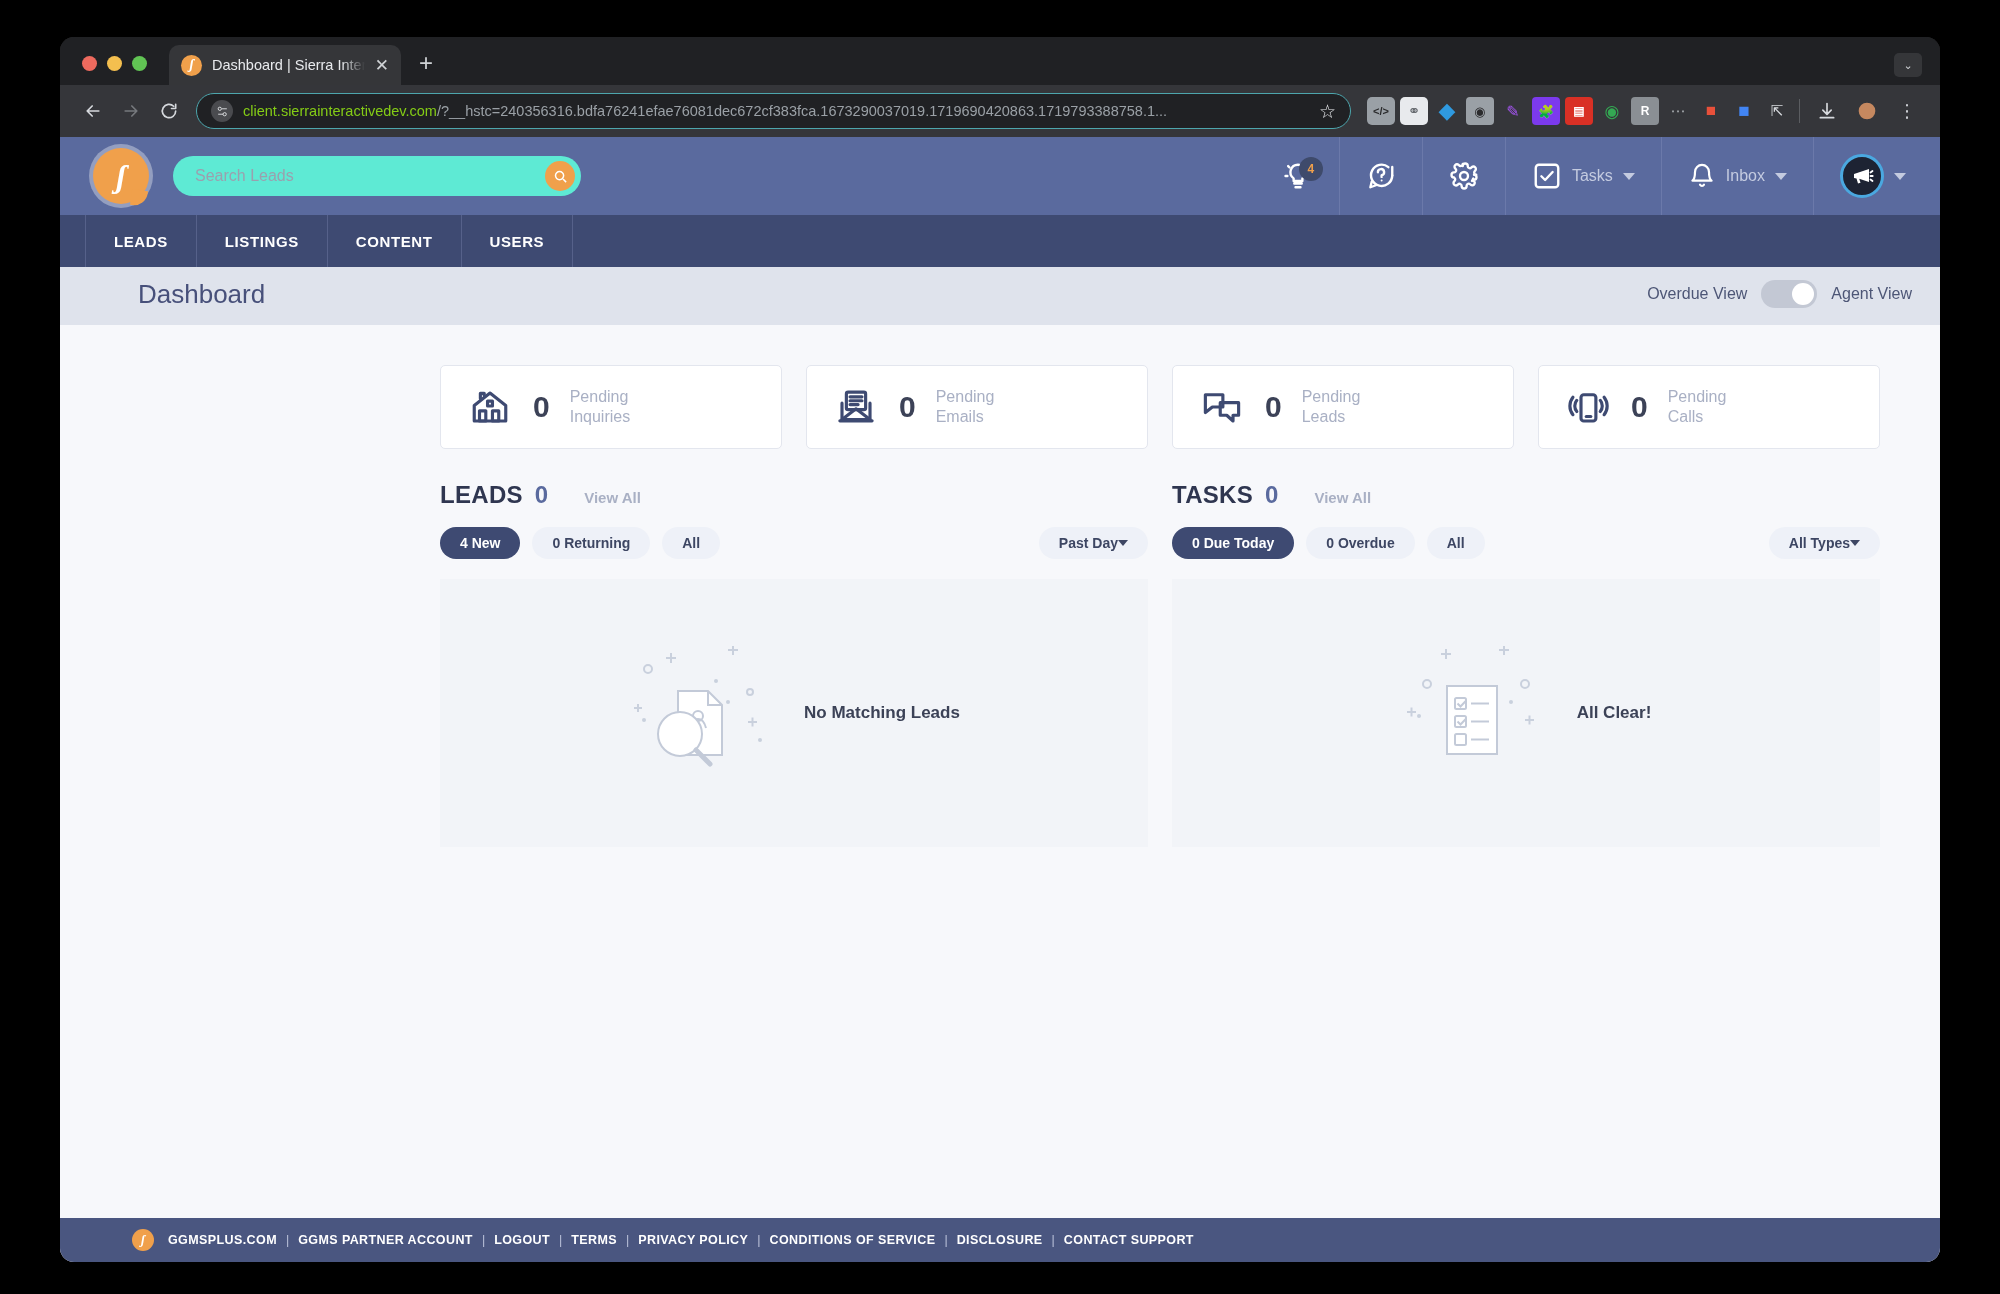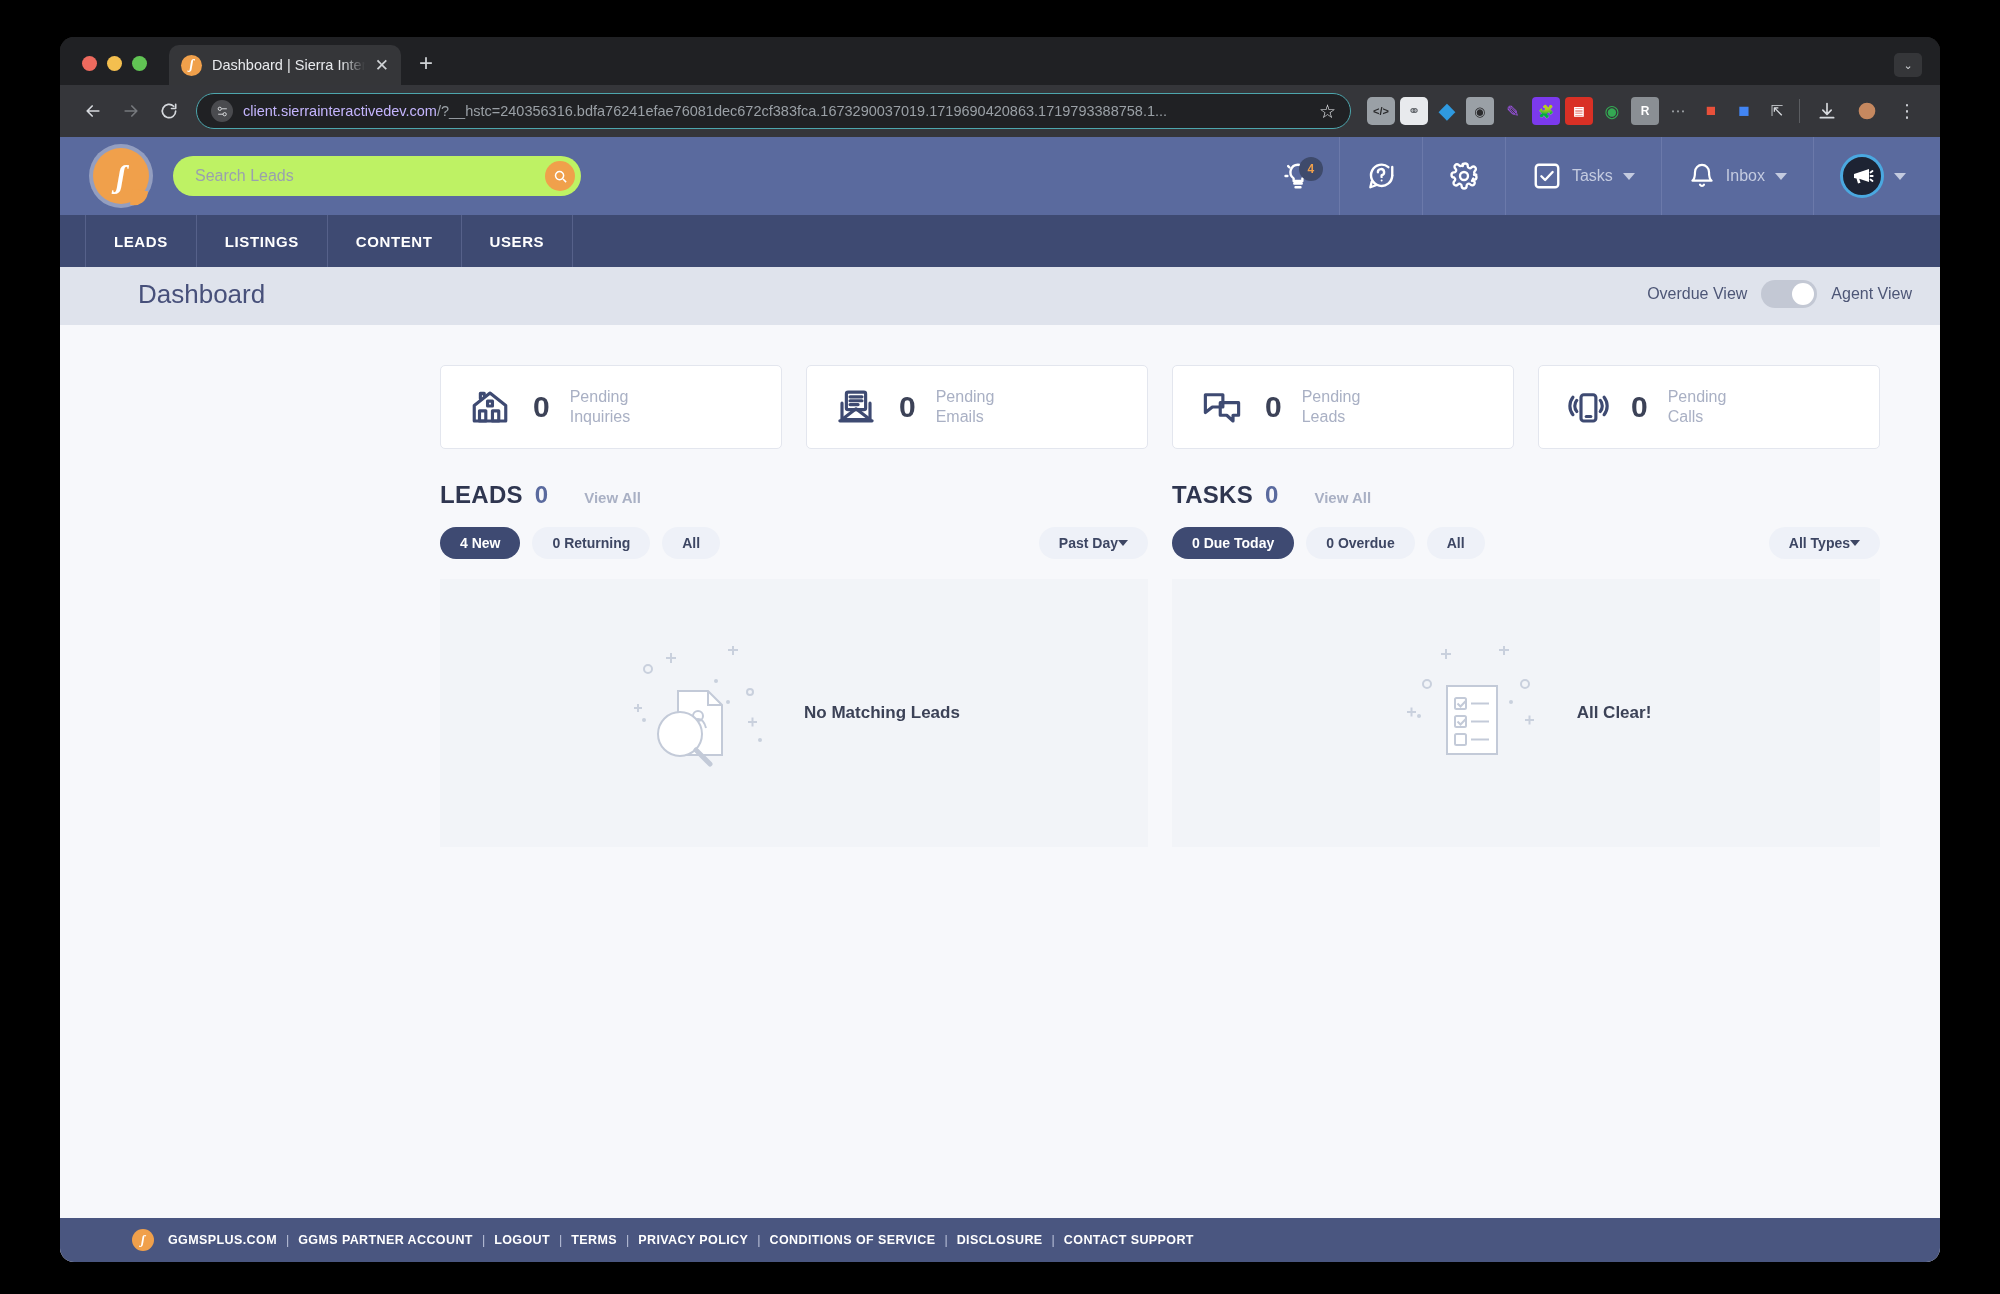--- a/index.html
+++ b/index.html
@@ -70,21 +70,21 @@
   .omnibox {
     flex: 1 1 auto; height: 36px; margin: 0 10px 0 8px;
     background: #202124; border: 1.5px solid #4da6ad;
     border-radius: 18px;
     display: flex; align-items: center; gap: 10px;
     padding: 0 14px; overflow: hidden;
   }
   .omni-lock { width: 22px; height: 22px; border-radius: 50%; background: #4a4b4f; display:flex;align-items:center;justify-content:center; flex:0 0 auto; }
   .omni-lock svg { width: 13px; height: 13px; stroke: #e8eaed; fill: none; stroke-width: 1.6; }
   .omni-url { font-size: 14.5px; white-space: nowrap; overflow: hidden; flex: 1 1 auto; color: #9aa0a6; }
-  .omni-url b { color: #c4b5fd; font-weight: 400; }
+  .omni-url b { color: #84cc16; font-weight: 400; }
   .omni-star { color: #e8eaed; font-size: 19px; flex: 0 0 auto; }
 
   .ext-icons { display: flex; align-items: center; gap: 5px; padding-left: 6px; }
   .ext { width: 28px; height: 28px; border-radius: 5px; display: flex; align-items: center; justify-content: center; font-size: 12px; color: #fff; }
   .sep { width: 1px; height: 24px; background: #5b5d61; margin: 0 8px; }
   .tb-right { display: flex; align-items: center; gap: 2px; }
 
   
   #app { height: 1125px; background: #f7f8fb; overflow: hidden; position: relative; }
 
@@ -101,21 +101,21 @@
     font-family: "Liberation Serif", serif; font-style: italic;
     position: relative;
   }
   .logo::after {
     content:""; position:absolute; right:2px; bottom:-2px;
     width: 16px; height: 16px; background:#f0a04b;
     border-radius: 0 0 14px 0; transform: rotate(8deg);
   }
   .search-wrap {
     margin-left: 24px; width: 408px; height: 40px;
-    background: #bef264; border-radius: 20px;
+    background: #5eead4; border-radius: 20px;
     display: flex; align-items: center; padding: 0 6px 0 22px;
   }
   .search-input {
     border: 0; outline: 0; flex: 1 1 auto;
     font-size: 16px; color: #5c6070;
     font-family: "Liberation Sans", sans-serif; background: transparent;
   }
   .search-input::placeholder { color: #9aa0ae; }
   .search-btn {
     width: 30px; height: 30px; border-radius: 50%;

